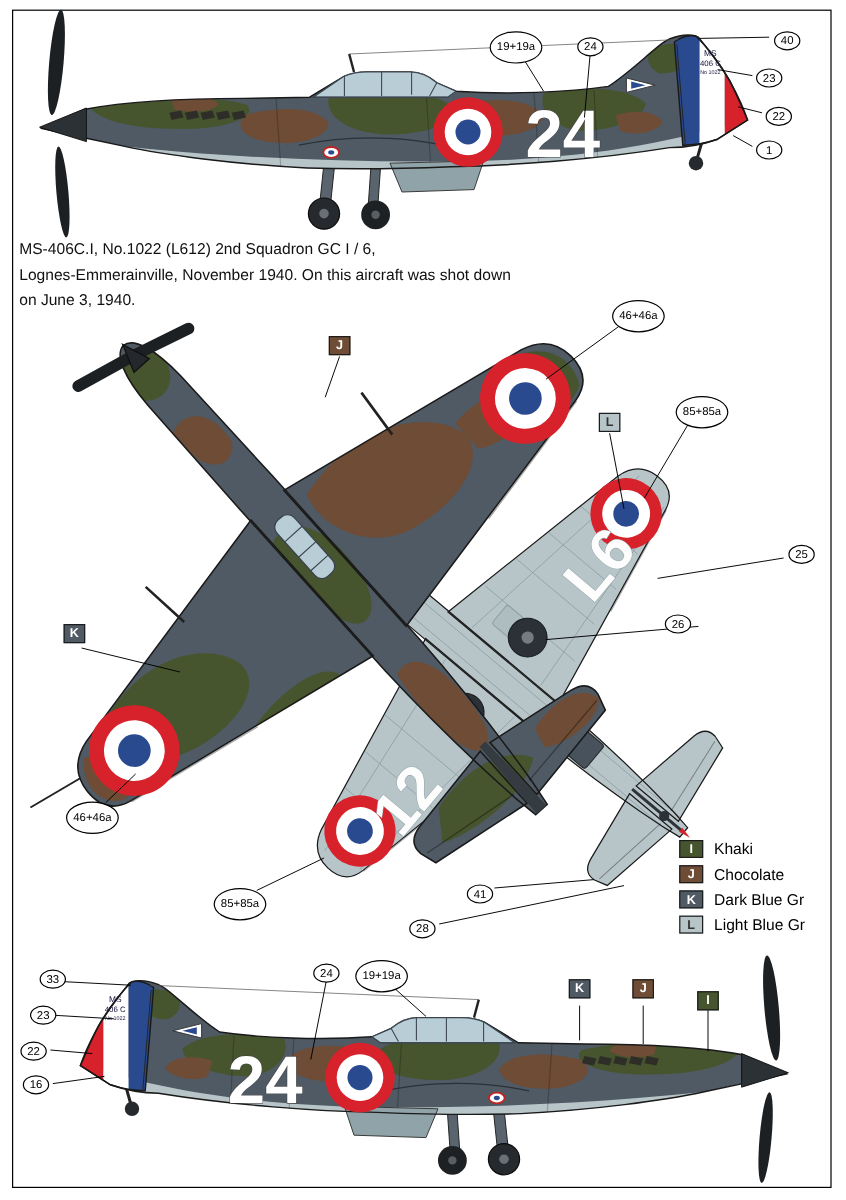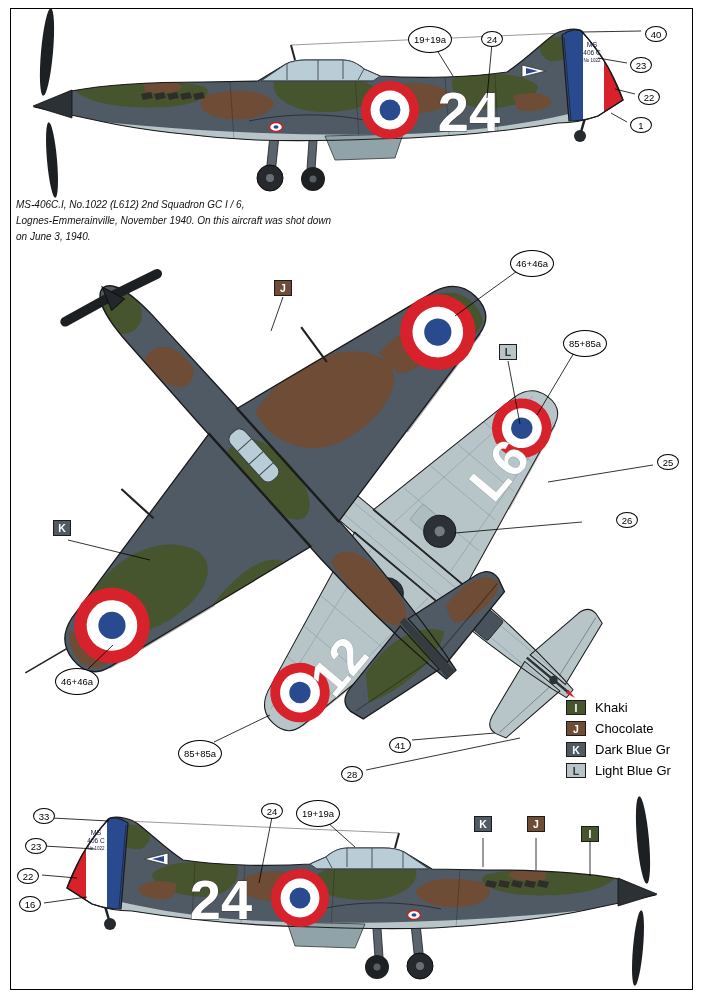--- a/index.html
+++ b/index.html
@@ -2,21 +2,21 @@
 <html><head>
 <meta charset="utf-8">
 <style>
   html,body{margin:0;padding:0;background:#fff}
   .page{position:relative;width:705px;height:1000px;background:#fff;overflow:hidden;
         font-family:"Liberation Sans",sans-serif;
         --c-khaki:#47552e;--c-choc:#6f4c35;--c-dark:#4f5a64;--c-light:#b7c5c9;
         --c-red:#d7212b;--c-blue:#2a4a8f}
   .abs{position:absolute}
   .frame{position:absolute;left:10px;top:8px;width:683px;height:982px;border:1.6px solid #000;box-sizing:border-box;z-index:1}
-  .caption{position:absolute;left:16px;top:197px;z-index:20;font-style:italic;font-size:10px;line-height:1.62;color:#101010}
+  .caption{position:absolute;left:16px;top:197px;z-index:20;font-size:13px;line-height:1.62;color:#101010}
   .caption div{white-space:nowrap}
   .legend{position:absolute;left:566px;top:700px;z-index:25}
   .lrow{display:flex;align-items:center;gap:9px;margin-bottom:6px}
   .llabel{font-size:13px;color:#000}
   .chip{display:inline-flex;align-items:center;justify-content:center;width:20px;height:15px;
         font-size:10.5px;font-weight:bold;color:#fff;border:1px solid #1c1c1c;box-sizing:border-box;background:#888}
   .chip-abs{position:absolute;width:18px;height:16px;z-index:30}
   .co{position:absolute;background:#fff;border:1.1px solid #000;border-radius:50%;
       display:flex;align-items:center;justify-content:center;font-size:9.5px;color:#000;z-index:30;box-sizing:border-box}
   .co.oval{width:44px;height:27px}
@@ -266,21 +266,21 @@
   <div class="co oval" style="left:408px;top:26px">19+19a</div>
   <div class="co circ" style="left:481px;top:31px">24</div>
   <div class="co circ" style="left:645px;top:26px">40</div>
   <div class="co circ" style="left:630px;top:57px">23</div>
   <div class="co circ" style="left:638px;top:89px">22</div>
   <div class="co circ" style="left:630px;top:117px">1</div>
 
   <div class="co oval" style="left:510px;top:250px">46+46a</div>
   <div class="co oval" style="left:563px;top:330px">85+85a</div>
   <div class="co circ" style="left:657px;top:454px">25</div>
-  <div class="co circ" style="left:616px;top:512px">26</div>
+  <div class="co circ" style="left:554px;top:512px">26</div>
   <div class="co circ" style="left:389px;top:737px">41</div>
   <div class="co circ" style="left:341px;top:766px">28</div>
   <div class="co oval" style="left:55px;top:668px">46+46a</div>
   <div class="co oval" style="left:178px;top:740px">85+85a</div>
 
   <div class="co circ" style="left:33px;top:808px">33</div>
   <div class="co circ" style="left:25px;top:838px">23</div>
   <div class="co circ" style="left:17px;top:868px">22</div>
   <div class="co circ" style="left:19px;top:896px">16</div>
   <div class="co circ" style="left:261px;top:803px">24</div>

